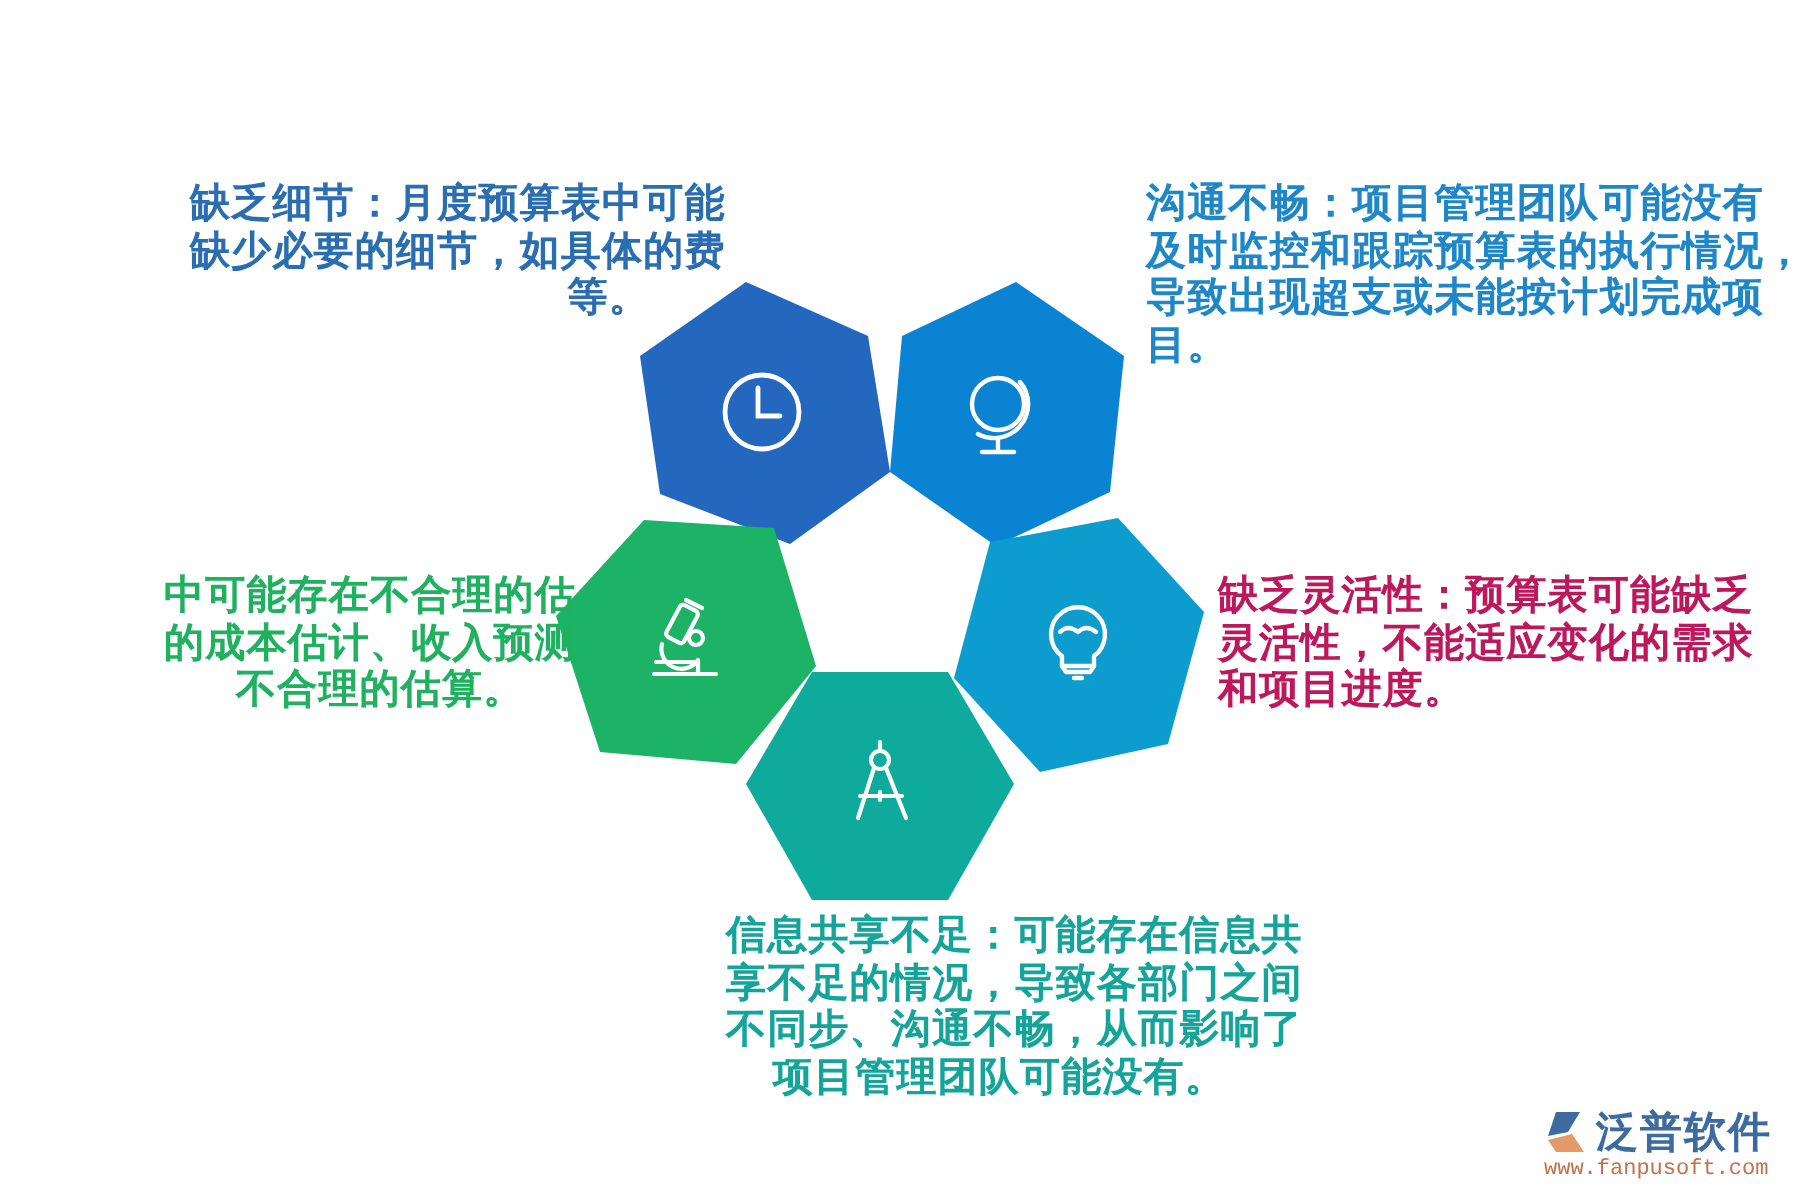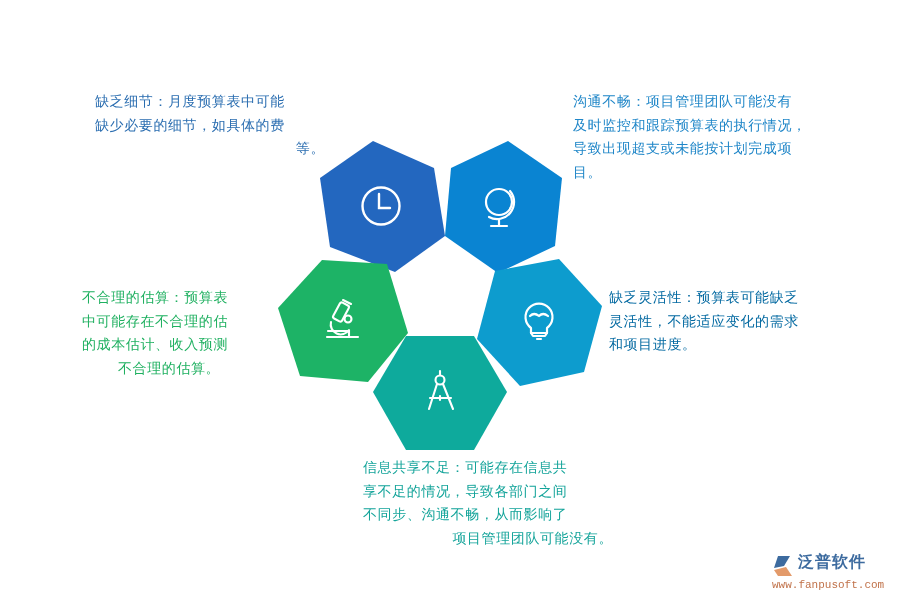--- a/index.html
+++ b/index.html
@@ -1,28 +1,28 @@
 <!DOCTYPE html>
 <html><head>
   <meta charset="utf-8">
   <style>
     html, body { margin: 0; padding: 0; background: #ffffff; }
     body { width: 900px; height: 600px; position: relative; overflow: hidden;
       font-family: "DejaVu Sans", "Liberation Sans", sans-serif; }
-    .text-block { position: absolute; font-size: 14px; line-height: 23.5px; font-weight: normal; letter-spacing: 0.6px; }
+    .text-block { position: absolute; font-size: 20px; line-height: 23.5px; font-weight: bold; letter-spacing: 0.6px; }
     .text-block span { display: block; white-space: nowrap; }
     .tl { left: 95px; top: 90px; width: 230px; color: #2a6db0; }
     .tr { left: 573px; top: 90px; width: 290px; color: #1f86c8; }
     .ml { left: 82px; top: 286px; width: 180px; color: #1fb060; }
-    .mr { left: 609px; top: 286px; width: 240px; color: #0369a1; }
+    .mr { left: 609px; top: 286px; width: 240px; color: #be185d; }
     .bm { left: 331px; top: 456px; width: 250px; color: #14a49a; margin-left: 32px; }
     .r { text-align: right; }
     svg.diagram { position: absolute; left: 0; top: 0; }
     .logo { position: absolute; left: 770px; top: 552px; width: 125px; height: 45px; }
-    .logo-text { position: absolute; left: 28px; top: 0; font-size: 16px; color: #3d6b9f; font-weight: bold; letter-spacing: 1px; white-space: nowrap; }
+    .logo-text { position: absolute; left: 28px; top: 0; font-size: 21px; color: #3d6b9f; font-weight: bold; letter-spacing: 1px; white-space: nowrap; }
     .logo-url { position: absolute; left: 2px; top: 27px; font-size: 11px; color: #c0724a; font-family: Liberation Mono, monospace; white-space: nowrap; }
   </style>
 </head>
 <body>
 
 <svg class="diagram" width="900" height="600" viewBox="0 0 900 600">
 
   <g>
     <polygon points="373,141 434,168 445,236 395,272 330,247 320,178" fill="#2367bf"></polygon>
     <g fill="none" stroke="#ffffff" stroke-width="2.4" stroke-linecap="round">
@@ -83,21 +83,20 @@
 </div>
 
 <div class="text-block tr">
   <span>沟通不畅：项目管理团队可能没有</span>
   <span>及时监控和跟踪预算表的执行情况，</span>
   <span>导致出现超支或未能按计划完成项</span>
   <span>目。</span>
 </div>
 
 <div class="text-block ml">
-  <span>不合理的估算：预算表</span>
   <span>中可能存在不合理的估</span>
   <span>的成本估计、收入预测</span>
   <span style="padding-left:36px">不合理的估算。</span>
 </div>
 
 <div class="text-block mr">
   <span>缺乏灵活性：预算表可能缺乏</span>
   <span>灵活性，不能适应变化的需求</span>
   <span>和项目进度。</span>
 </div>

